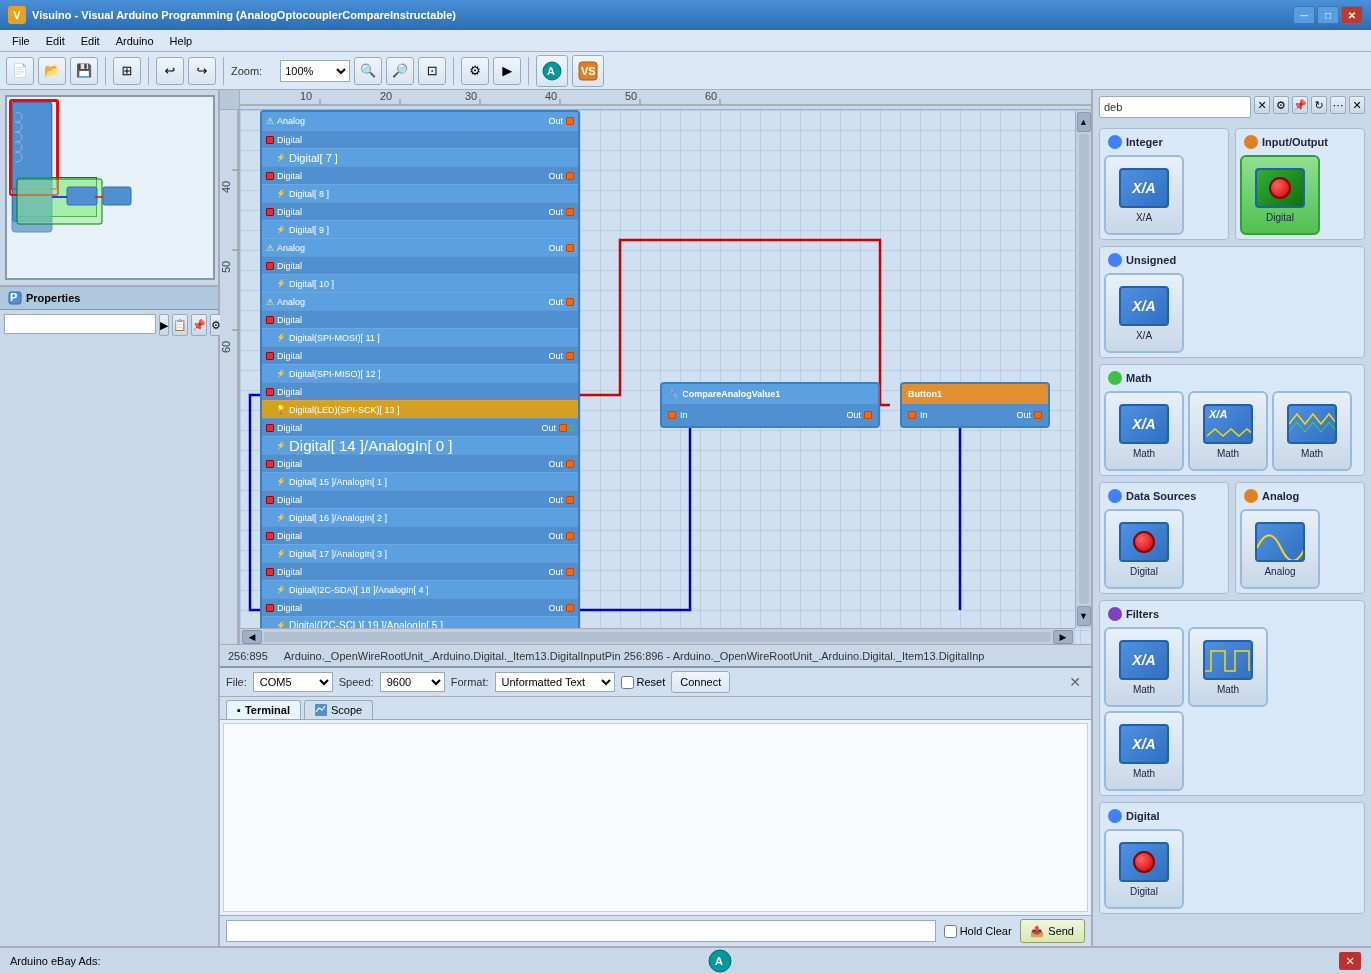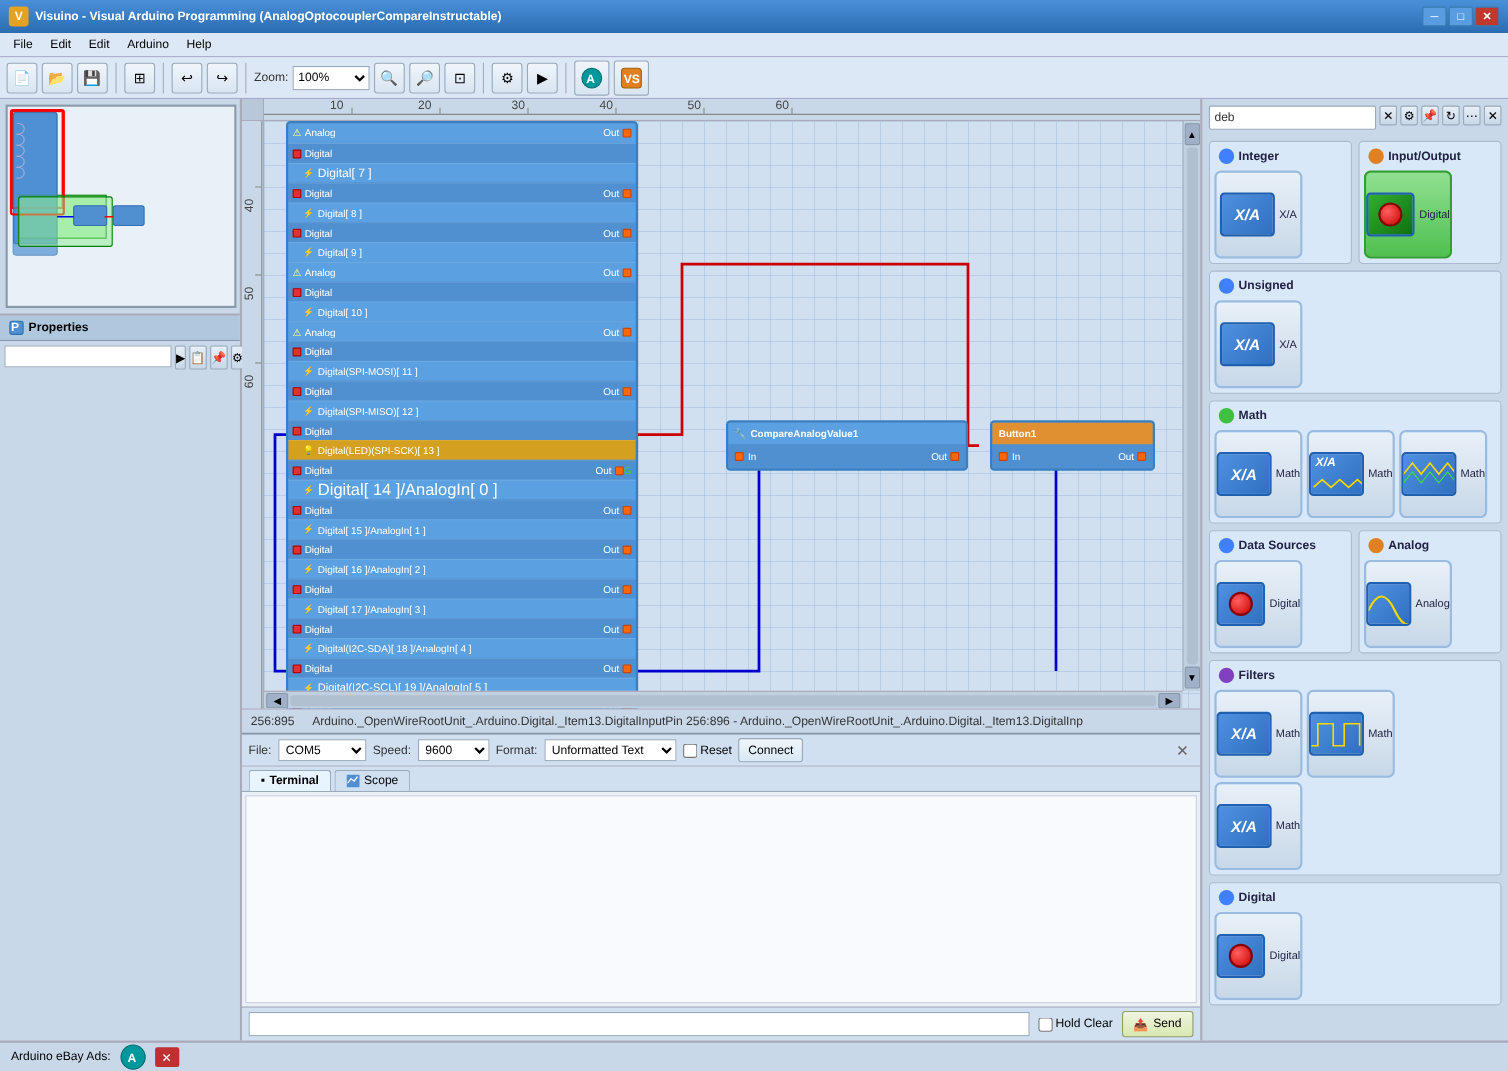--- a/index.html
+++ b/index.html
@@ -42,21 +42,21 @@
       height: 38px;
       display: flex;
       align-items: center;
       padding: 2px 6px;
       gap: 4px;
       position: absolute; top: 52px; left: 0; right: 0;
       border-bottom: 1px solid #aac;
     }
     .toolbar-separator { width: 1px; height: 28px; background: #aab; margin: 0 3px; }
     .toolbar-btn { width: 28px; height: 28px; background: linear-gradient(to bottom, #f0f5fa, #d8e5f2); border: 1px solid #9ab; border-radius: 3px; cursor: pointer; display: flex; align-items: center; justify-content: center; font-size: 13px; }
-    .zoom-label { color: #333; margin-right: 0; }
+    .zoom-label { color: #333; margin-right: 14px; }
     .zoom-select { width: 70px; height: 22px; border: 1px solid #9ab; background: white; }
 
     
     .main-area {
       position: absolute;
       top: 90px;
       left: 0;
       right: 0;
       bottom: 0;
       display: flex;
@@ -293,21 +293,21 @@
       flex-wrap: wrap;
       gap: 4px;
     }
     .comp-card {
       width: 80px;
       height: 80px;
       background: linear-gradient(to bottom, #e8f0f8, #c8d8e8);
       border: 2px solid #9abbe0;
       border-radius: 6px;
       display: flex;
-      flex-direction: row;
+      flex-direction: column;
       align-items: center;
       justify-content: center;
       cursor: pointer;
       gap: 4px;
     }
     .comp-card.highlighted { background: linear-gradient(to bottom, #90e090, #50c050); border-color: #30a030; }
     .comp-card-icon {
       width: 50px; height: 40px;
       background: linear-gradient(135deg, #5090e0, #3070c0);
       border: 2px solid #2060b0;
@@ -353,21 +353,21 @@
 
     
     .bottom-bar {
       position: absolute;
       bottom: 0; left: 0; right: 0;
       height: 28px;
       background: #c8d8e8;
       border-top: 2px solid #aab;
       display: flex;
       align-items: center;
-      justify-content: flex-start;
+      justify-content: space-between;
       padding: 0 10px;
       gap: 8px;
     }
   </style>
 </head>
 <body>
 
 <div class="title-bar">
   <div class="title-bar-left">
     <div class="title-bar-icon">

